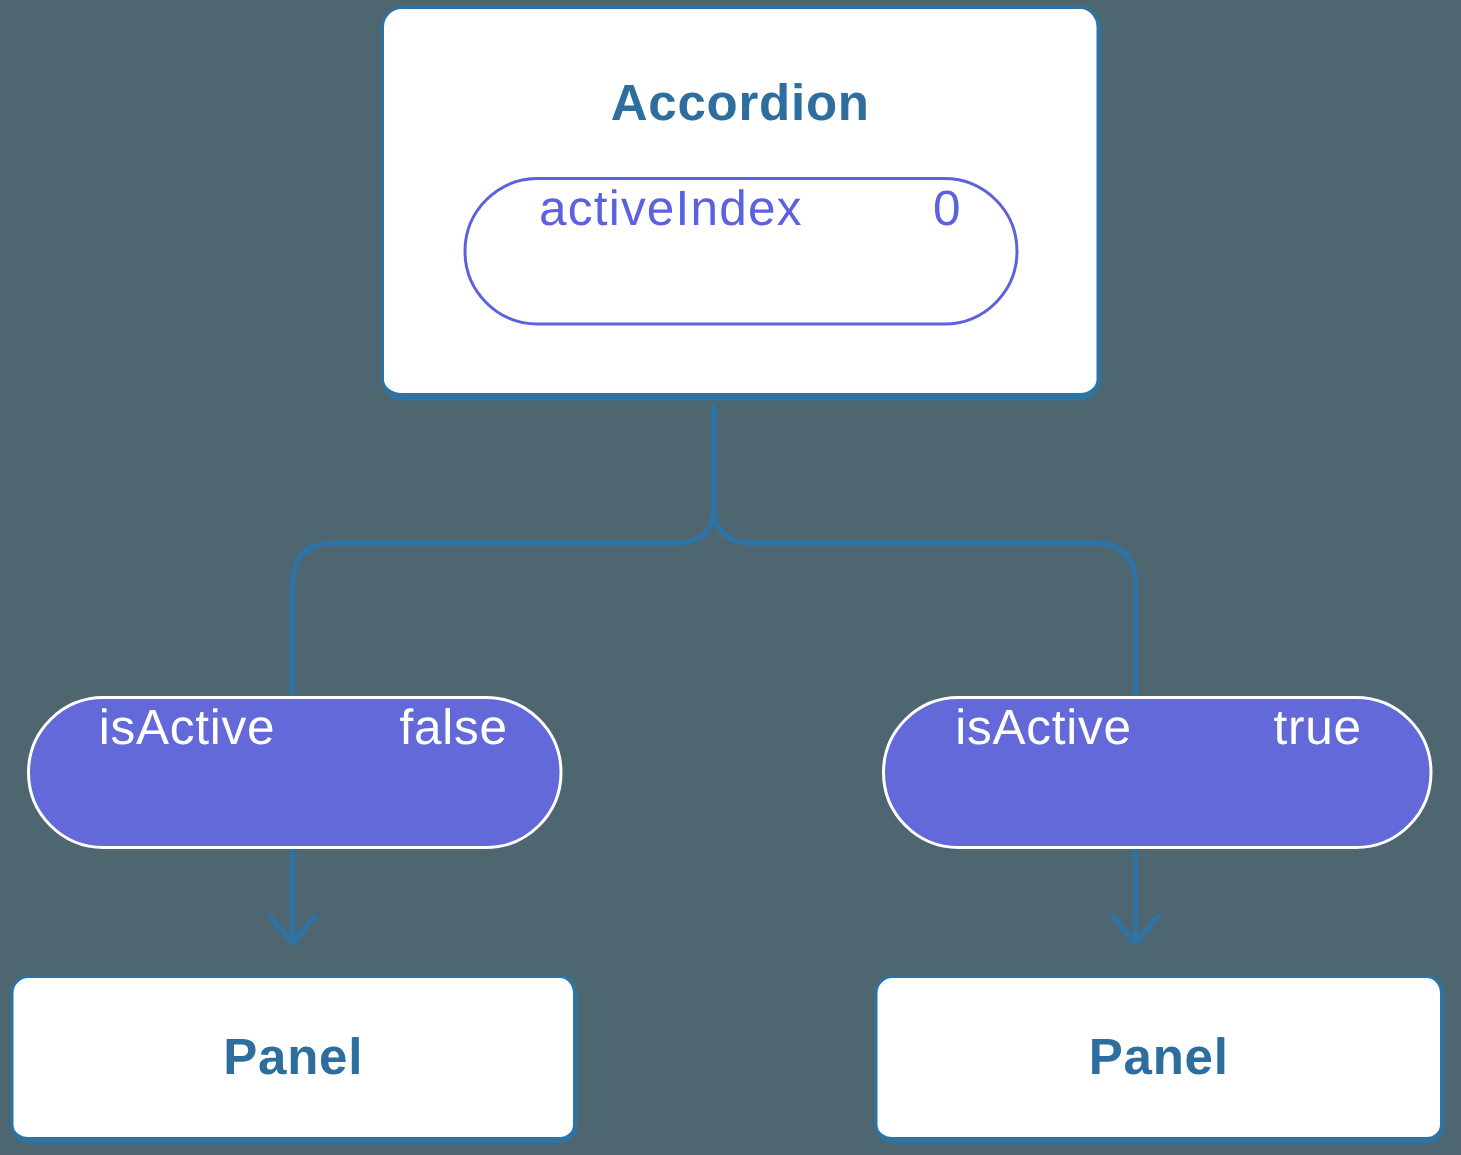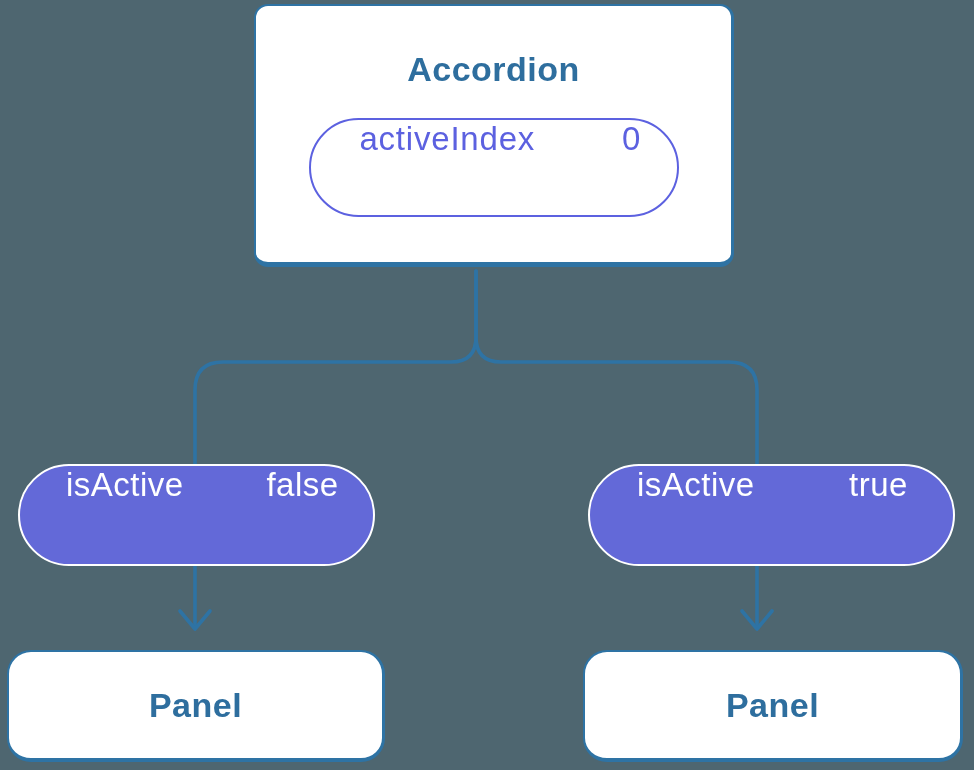--- a/index.html
+++ b/index.html
@@ -86,21 +86,21 @@
     letter-spacing:0.5px;
   }
   .pill.solid .pill-divider{
     width:2.5px;background:#fff;
   }
   .pill-left{left:18px;top:464px;width:357px;height:102px;}
   .pill-left .pill-value{width:141px;}
   .pill-right{left:588px;top:464px;width:367px;height:102px;}
   .pill-right .pill-value{width:149px;}
   .panel{
-    border-radius:24px;
+    border-radius:12px;
     border-width:2px;
     border-right-width:3px;
     border-bottom-width:4.5px;
     justify-content:center;
   }
   .panel .card-title{margin:0;}
   .panel-left{left:7px;top:650px;width:378px;height:112px;}
   .panel-right{left:583px;top:650px;width:380px;height:112px;}
 </style>
 </head>

